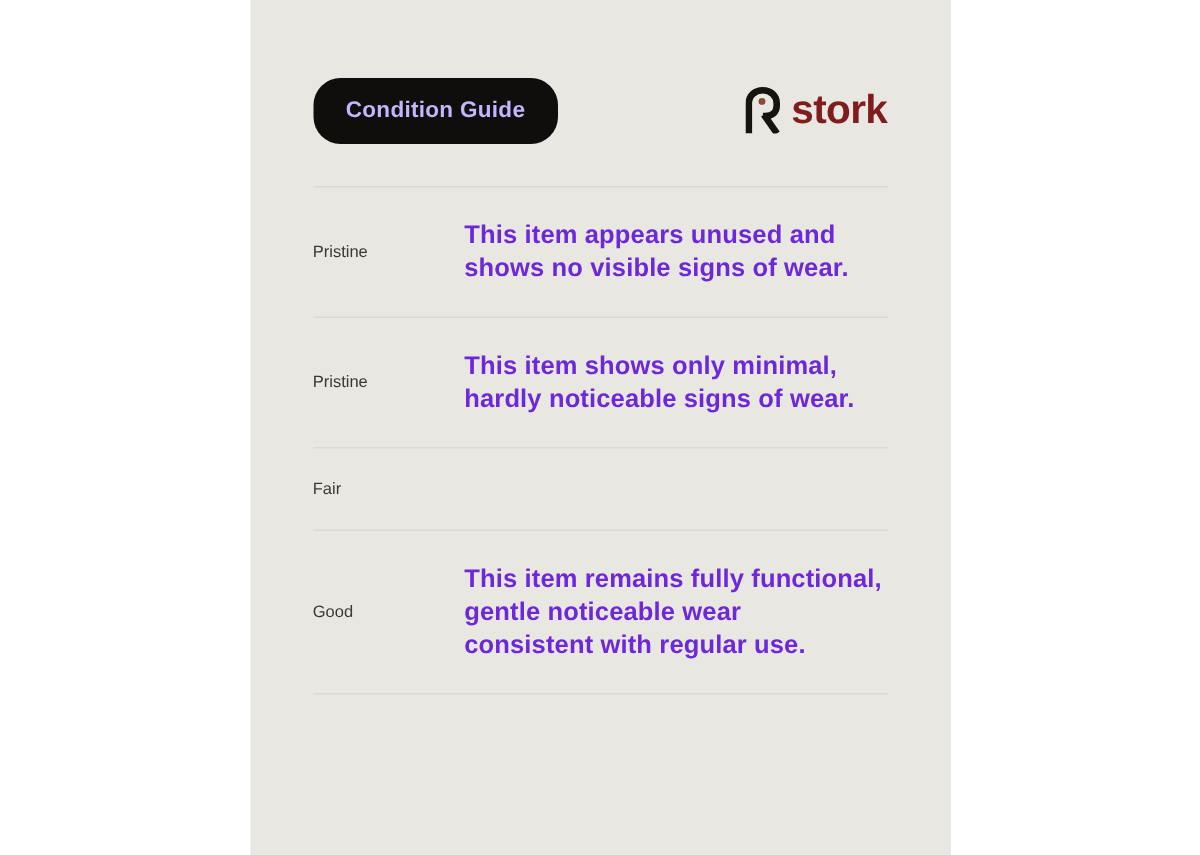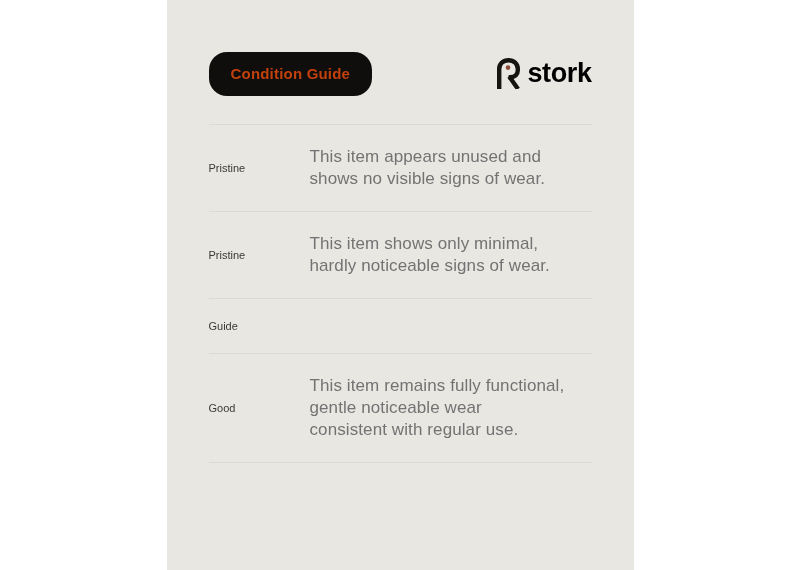--- a/index.html
+++ b/index.html
@@ -14,42 +14,42 @@
     width: 467px; height: 570px;
     background: #e9e7e2;
     padding: 0 42px;
   }
   .header {
     margin-top: 56px; height: 35px;
     display: flex; align-items: center; justify-content: space-between;
   }
   .badge {
     height: 44px; padding: 16px 22px;
-    background: #0f0e0c; color: #c2410c;
+    background: #0f0e0c; color: #c4b5fd;
     border-radius: 18px;
     display: inline-flex; align-items: center;
     font-size: 15px; font-weight: 700; letter-spacing: 0.2px;
     white-space: nowrap;
   }
   .brand { display: flex; align-items: center; gap: 7px; }
   .brand-icon { display: inline-flex; align-items: center; }
   .brand-name {
-    font-size: 27px; font-weight: 600; color: #000000;
+    font-size: 27px; font-weight: 600; color: #7f1d1d;
     letter-spacing: -0.4px; line-height: 1;
   }
   .table { margin-top: 33px; }
   .divider { height: 1px; background: #dcdad4; }
   .row { display: flex; align-items: center; padding: 21px 0; }
   .row-label {
     width: 101px; flex-shrink: 0;
     font-size: 11px; font-weight: 500; color: #3a3934;
   }
   .row-desc {
-    font-size: 17px; line-height: 22px; font-weight: 400;
-    color: #737373; letter-spacing: 0.1px;
+    font-size: 17px; line-height: 22px; font-weight: 700;
+    color: #6d28d9; letter-spacing: 0.1px;
     white-space: pre-line;
   }
 </style>
 </head>
 <body>
 
 <div class="page">
   <div class="card">
 
     <div class="header">
@@ -82,21 +82,21 @@
 
       <div class="row">
         <div class="row-label">Pristine</div>
         <div class="row-desc">This item shows only minimal,
 hardly noticeable signs of wear.</div>
       </div>
 
       <div class="divider"></div>
 
       <div class="row">
-        <div class="row-label">Guide</div>
+        <div class="row-label">Fair</div>
       </div>
 
       <div class="divider"></div>
 
       <div class="row">
         <div class="row-label">Good</div>
         <div class="row-desc">This item remains fully functional,
 gentle noticeable wear
 consistent with regular use.</div>
       </div>

